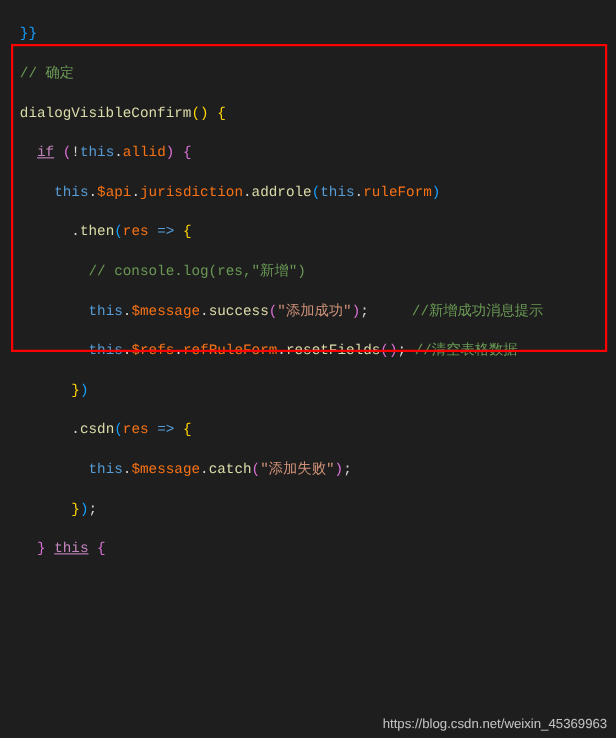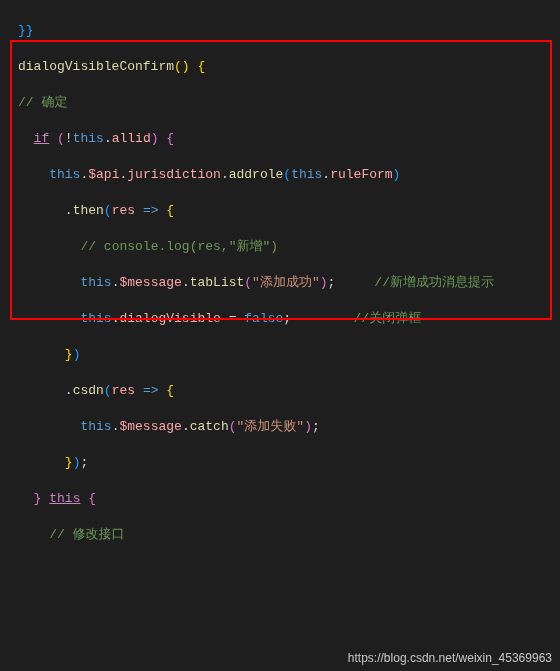--- a/index.html
+++ b/index.html
@@ -26,21 +26,21 @@
     top: 40px;
     left: 10px;
     width: 538px;
     height: 276px;
     pointer-events: none;
   }
   .c-comment { color: #6a9955; }
   .c-keyword { color: #569cd6; }
   .c-keyword2 { color: #c586c0; text-decoration: underline; }
   .c-func { color: #dcdcaa; }
-  .c-var { color: #fca5a5; }
+  .c-var { color: #f97316; }
   .c-this { color: #569cd6; text-align: right; }
   .c-str { color: #ce9178; }
   .c-punc { color: #d4d4d4; }
   .c-paren-p { color: #da70d6; }
   .c-paren-y { color: #ffd700; }
   .c-paren-b { color: #179fff; }
   .c-bool { color: #569cd6; }
   .watermark {
     position: absolute;
     bottom: 4px;
@@ -49,34 +49,33 @@
     font-size: 12px;
     font-family: sans-serif;
     opacity: 0.85;
   }
 </style>
 </head>
 <body>
 
 <div class="editor">
 <span class="line"><span class="c-paren-b">}}</span></span>
+<span class="line"><span class="c-comment">// 确定</span></span>
 <span class="line"><span class="c-func">dialogVisibleConfirm</span><span class="c-paren-y">()</span> <span class="c-paren-y">{</span></span>
-<span class="line"><span class="c-comment">// 确定</span></span>
 <span class="line">  <span class="c-keyword2">if</span> <span class="c-paren-p">(</span><span class="c-punc">!</span><span class="c-this">this</span><span class="c-punc">.</span><span class="c-var">allid</span><span class="c-paren-p">)</span> <span class="c-paren-p">{</span></span>
 <span class="line">    <span class="c-this">this</span><span class="c-punc">.</span><span class="c-var">$api</span><span class="c-punc">.</span><span class="c-var">jurisdiction</span><span class="c-punc">.</span><span class="c-func">addrole</span><span class="c-paren-b">(</span><span class="c-this">this</span><span class="c-punc">.</span><span class="c-var">ruleForm</span><span class="c-paren-b">)</span></span>
 <span class="line">      <span class="c-punc">.</span><span class="c-func">then</span><span class="c-paren-b">(</span><span class="c-var">res</span> <span class="c-keyword">=&gt;</span> <span class="c-paren-y">{</span></span>
 <span class="line">        <span class="c-comment">// console.log(res,"新增")</span></span>
-<span class="line">        <span class="c-this">this</span><span class="c-punc">.</span><span class="c-var">$message</span><span class="c-punc">.</span><span class="c-func">tabList</span><span class="c-paren-p">(</span><span class="c-str">"添加成功"</span><span class="c-paren-p">)</span><span class="c-punc">;</span>     <span class="c-comment">//新增成功消息提示</span></span>
-<span class="line">        <span class="c-this">this</span><span class="c-punc">.</span><span class="c-var">dialogVisible</span> <span class="c-punc">=</span> <span class="c-bool">false</span><span class="c-punc">;</span>        <span class="c-comment">//关闭弹框</span></span>
+<span class="line">        <span class="c-this">this</span><span class="c-punc">.</span><span class="c-var">$message</span><span class="c-punc">.</span><span class="c-func">success</span><span class="c-paren-p">(</span><span class="c-str">"添加成功"</span><span class="c-paren-p">)</span><span class="c-punc">;</span>     <span class="c-comment">//新增成功消息提示</span></span>
+<span class="line">        <span class="c-this">this</span><span class="c-punc">.</span><span class="c-var">$refs</span><span class="c-punc">.</span><span class="c-var">refRuleForm</span><span class="c-punc">.</span><span class="c-func">resetFields</span><span class="c-paren-p">()</span><span class="c-punc">;</span> <span class="c-comment">//清空表格数据</span></span>
 <span class="line">      <span class="c-paren-y">}</span><span class="c-paren-b">)</span></span>
 <span class="line">      <span class="c-punc">.</span><span class="c-func">csdn</span><span class="c-paren-b">(</span><span class="c-var">res</span> <span class="c-keyword">=&gt;</span> <span class="c-paren-y">{</span></span>
 <span class="line">        <span class="c-this">this</span><span class="c-punc">.</span><span class="c-var">$message</span><span class="c-punc">.</span><span class="c-func">catch</span><span class="c-paren-p">(</span><span class="c-str">"添加失败"</span><span class="c-paren-p">)</span><span class="c-punc">;</span></span>
 <span class="line">      <span class="c-paren-y">}</span><span class="c-paren-b">)</span><span class="c-punc">;</span></span>
 <span class="line">  <span class="c-paren-p">}</span> <span class="c-keyword2">this</span> <span class="c-paren-p">{</span></span>
-<span class="line">    <span class="c-comment">// 修改接口</span></span>
 <span class="line">       </span>
 
 
 
 
 
 
 
 
 

